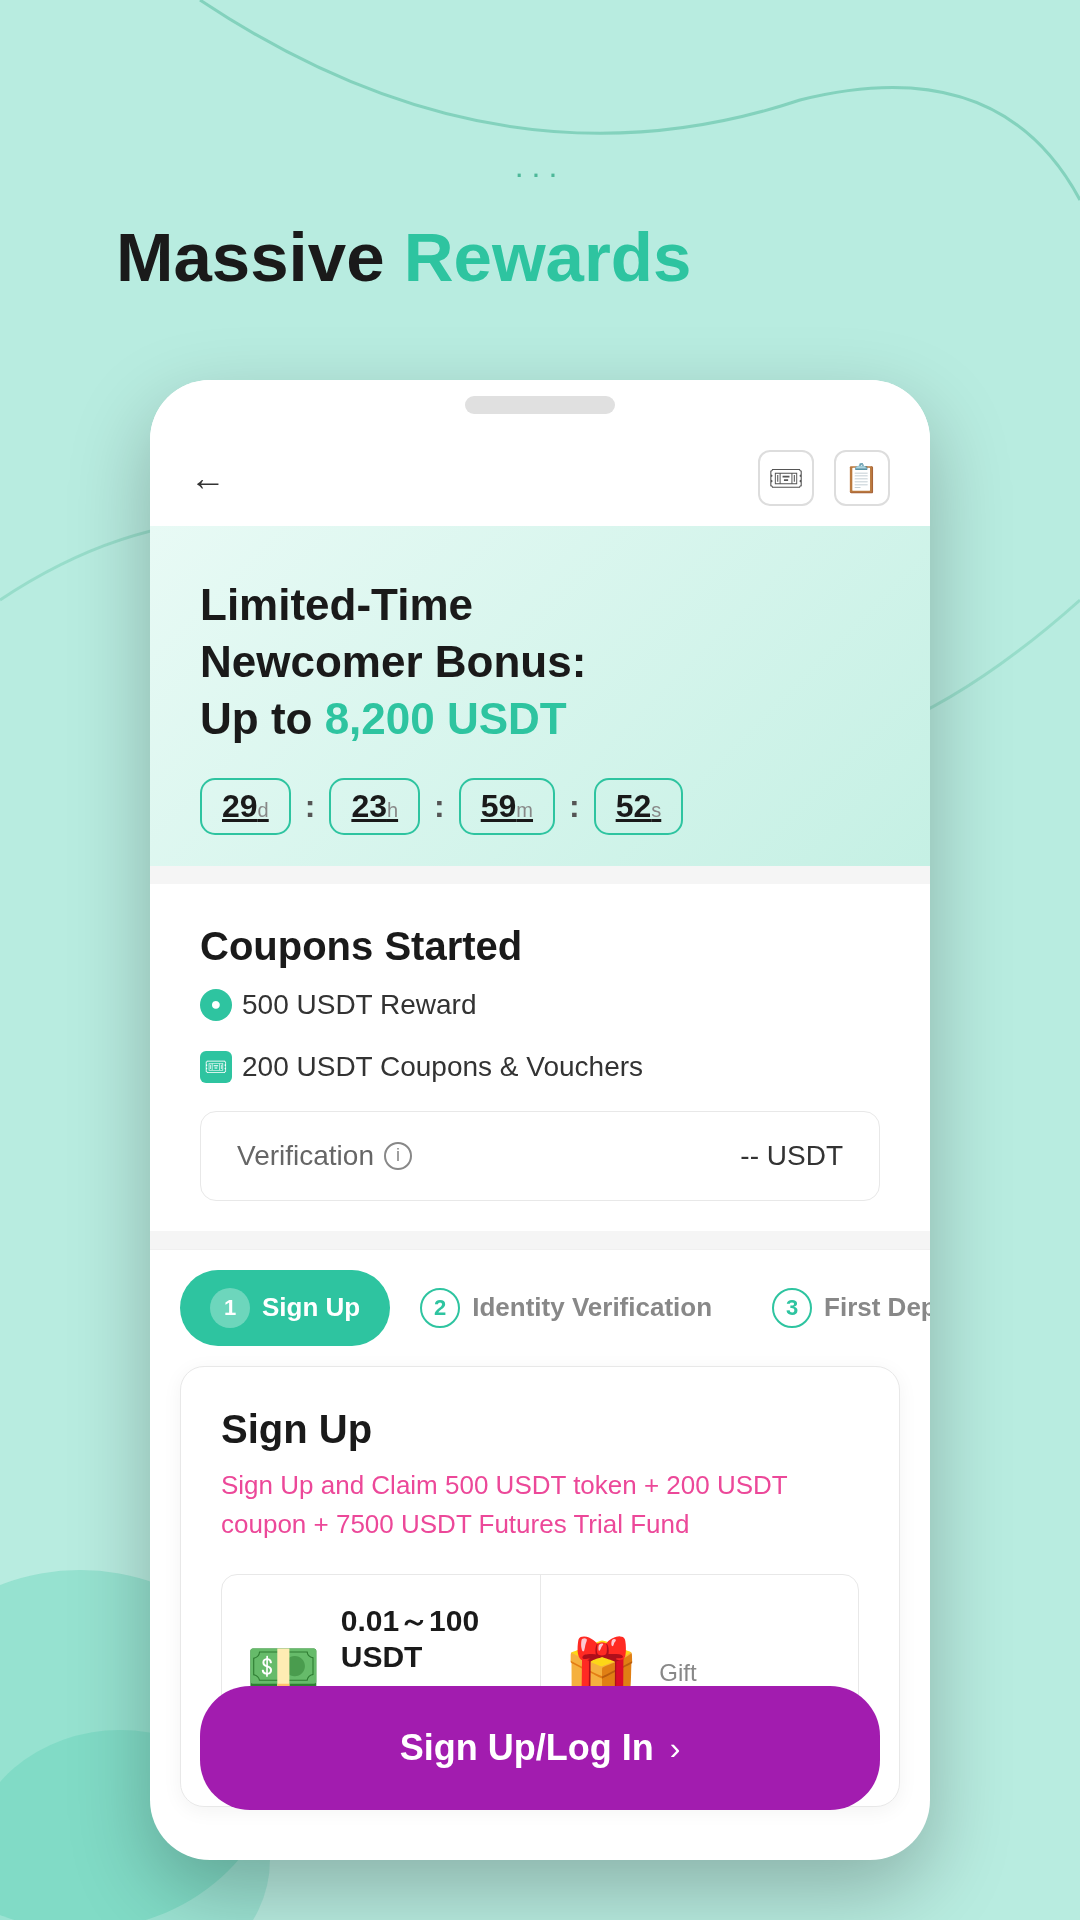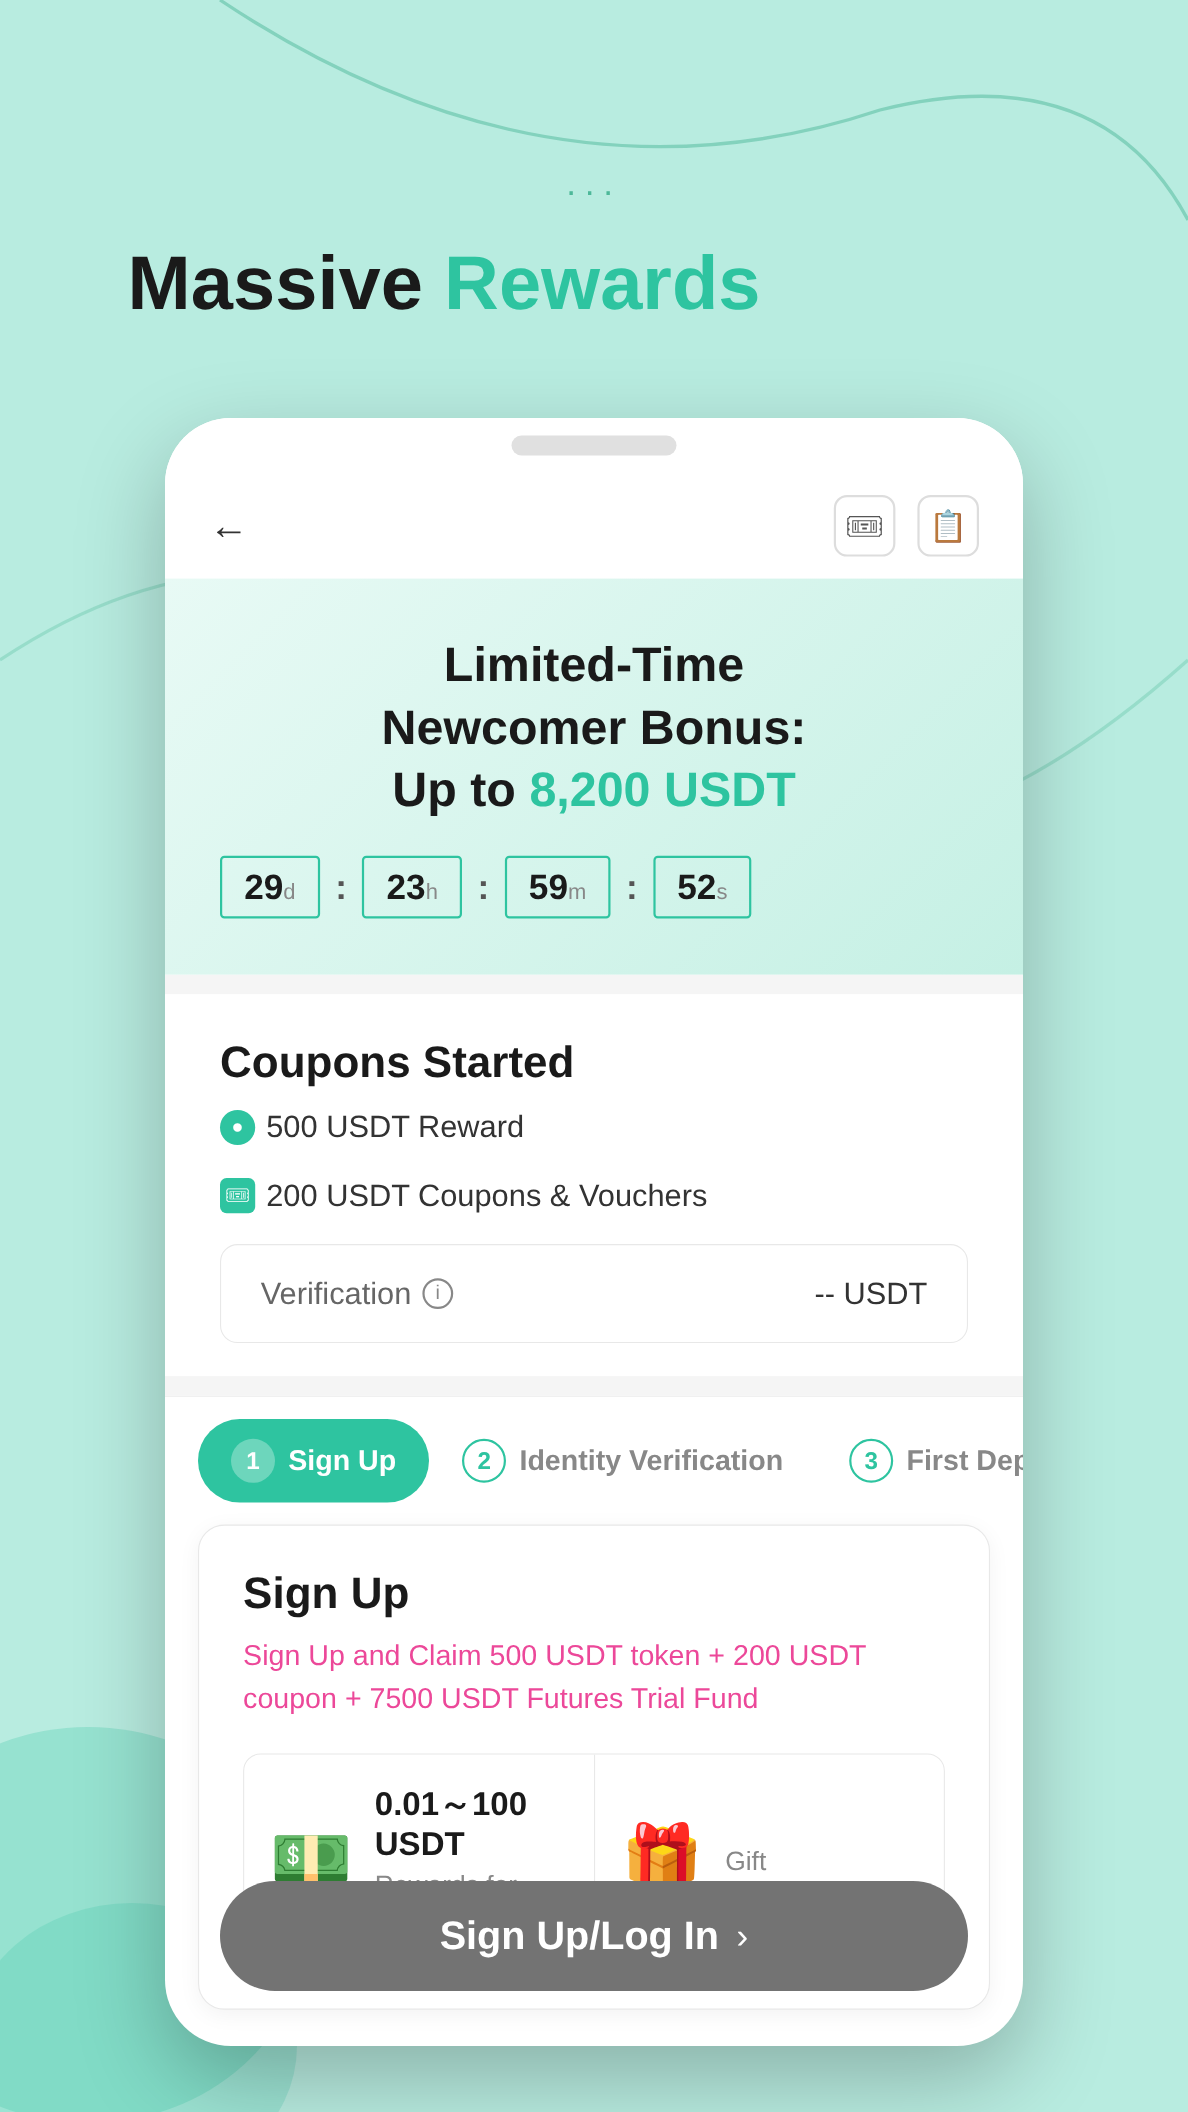--- a/index.html
+++ b/index.html
@@ -112,48 +112,48 @@
       align-items: center;
       justify-content: center;
       font-size: 28px;
       color: #555;
       cursor: pointer;
     }
 
     
     .banner {
       background: linear-gradient(135deg, #e8faf5 0%, #c5f0e4 100%);
-      padding: 50px 50px 51px;
+      padding: 50px 50px 31px;
       position: relative;
-      text-align: center;
     }
     .banner-title {
       font-size: 44px;
       font-weight: 800;
       color: #1a1a1a;
       line-height: 1.3;
     }
     .banner-amount {
       color: #2ec4a0;
     }
 
     
     .countdown {
       display: flex;
       align-items: center;
       gap: 14px;
       margin-top: 30px;
     }
     .countdown-box {
       border: 2px solid #2ec4a0;
-      border-radius: 4px;
+      border-radius: 15px;
       padding: 8px 20px;
       font-size: 32px;
       font-weight: 700;
       color: #1a1a1a;
+      text-decoration: underline;
     }
     .countdown-unit {
       font-size: 20px;
       font-weight: 400;
       color: #888;
     }
     .countdown-sep {
       font-size: 32px;
       color: #555;
       font-weight: 700;
@@ -342,22 +342,22 @@
       margin-top: 6px;
     }
 
     
     .bottom-cta {
       position: absolute;
       bottom: 50px;
       left: 50%;
       transform: translateX(-50%);
       width: 680px;
-      height: 100px;
-      background: #737373;
+      height: 124px;
+      background: #a21caf;
       border-radius: 50px;
       display: flex;
       align-items: center;
       justify-content: center;
       gap: 16px;
       cursor: pointer;
       z-index: 10;
     }
     .bottom-cta-text {
       font-size: 36px;

